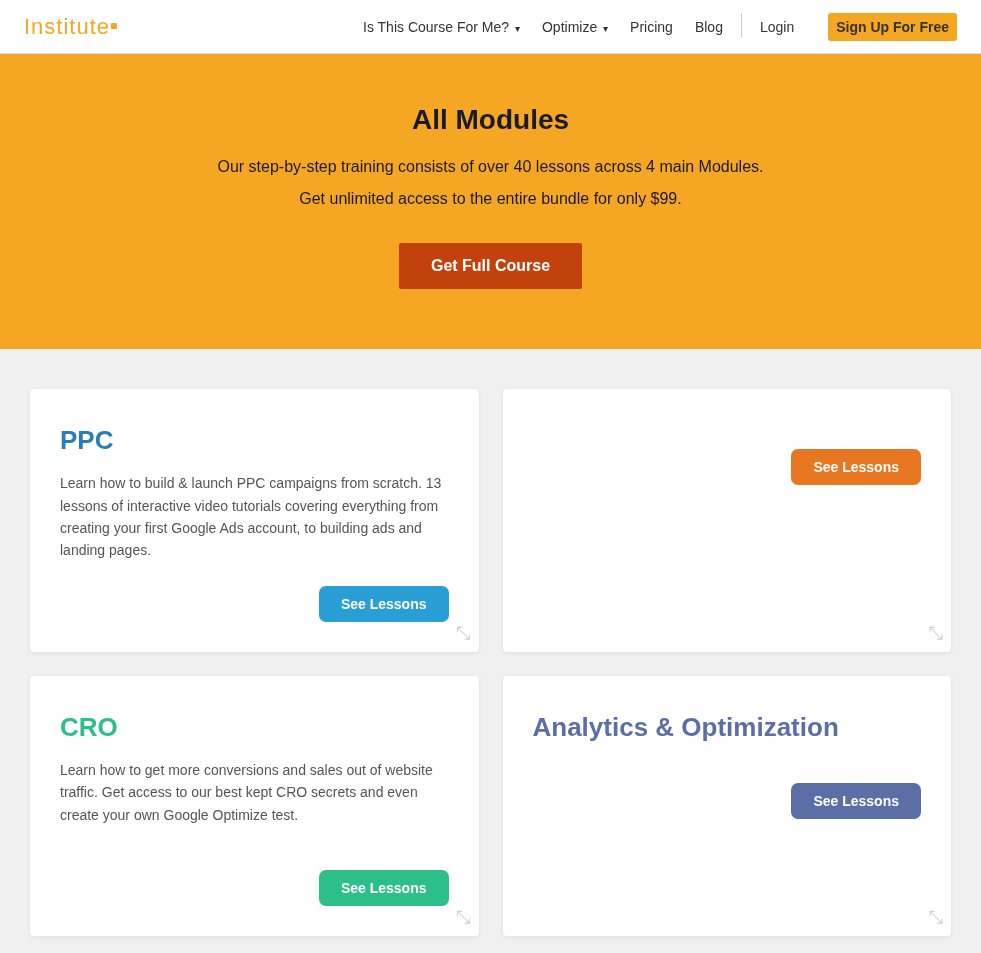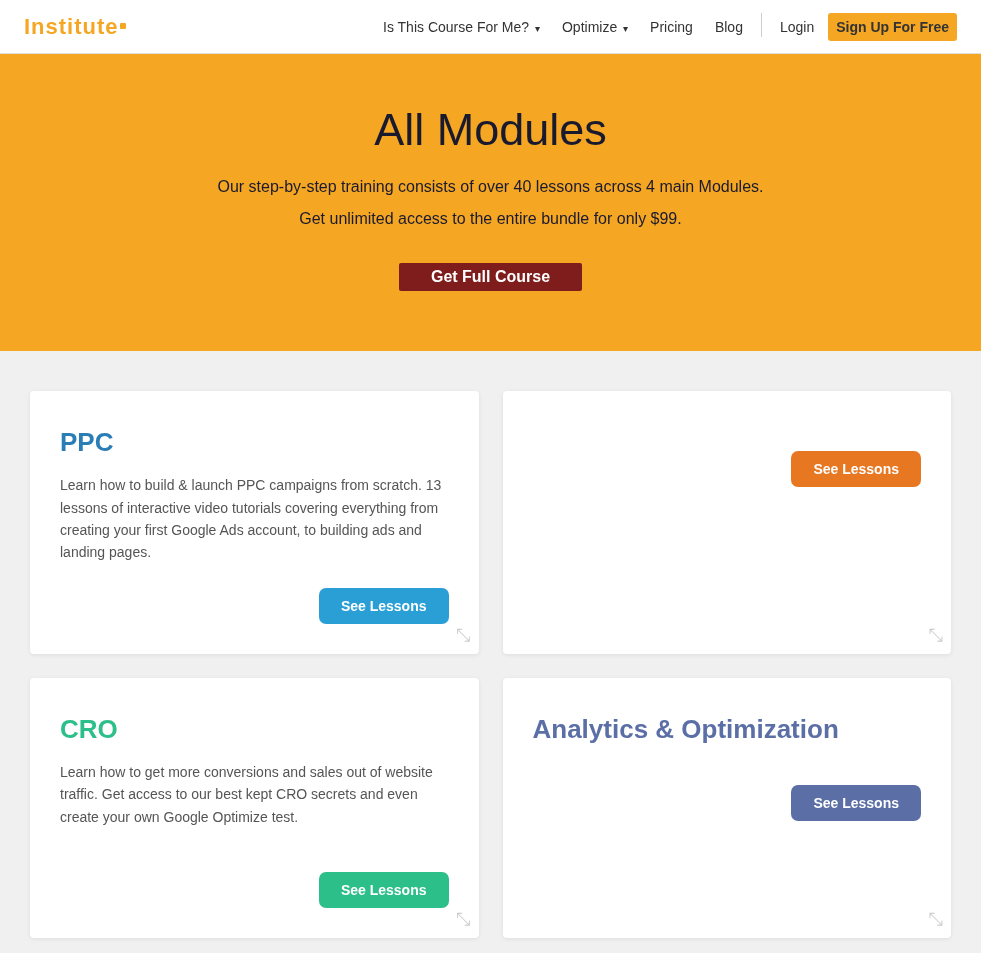--- a/index.html
+++ b/index.html
@@ -10,21 +10,21 @@
       background: #fff;
       display: flex;
       align-items: center;
       justify-content: space-between;
       padding: 0 24px;
       height: 54px;
       border-bottom: 1px solid #e0e0e0;
     }
     .navbar-logo {
       font-size: 22px;
-      font-weight: bold;
+      font-weight: normal;
       color: #f5a623;
       letter-spacing: 1px;
     }
     .navbar-logo span {
       color: #f5a623;
     }
     .navbar-logo .dot {
       display: inline-block;
       width: 6px;
       height: 6px;
@@ -65,46 +65,47 @@
     .navbar-signup {
       background: #f5a623;
       color: #fff;
       border: none;
       padding: 8px 16px;
       font-size: 14px;
       font-weight: bold;
       cursor: pointer;
       border-radius: 3px;
       text-decoration: none;
+      margin-left: 20px;
     }
 
     
     .hero {
       background: #f5a623;
       text-align: center;
       padding: 50px 20px 60px;
     }
     .hero h1 {
-      font-size: 45px;
-      font-weight: 400;
+      font-size: 28px;
+      font-weight: 700;
       color: #1a1a2e;
       margin-bottom: 18px;
     }
     .hero p {
       font-size: 16px;
       color: #1a1a2e;
       margin-bottom: 6px;
       line-height: 1.6;
     }
     .hero-btn {
       display: inline-block;
       margin-top: 26px;
-      background: #7f1d1d;
+      background: #c2410c;
       color: #fff;
-      padding: 5px 32px;
+      padding: 14px 32px;
       font-size: 16px;
       font-weight: bold;
       text-decoration: none;
       cursor: pointer;
       border: none;
       border-radius: 2px;
     }
 
     
     .modules-section {

